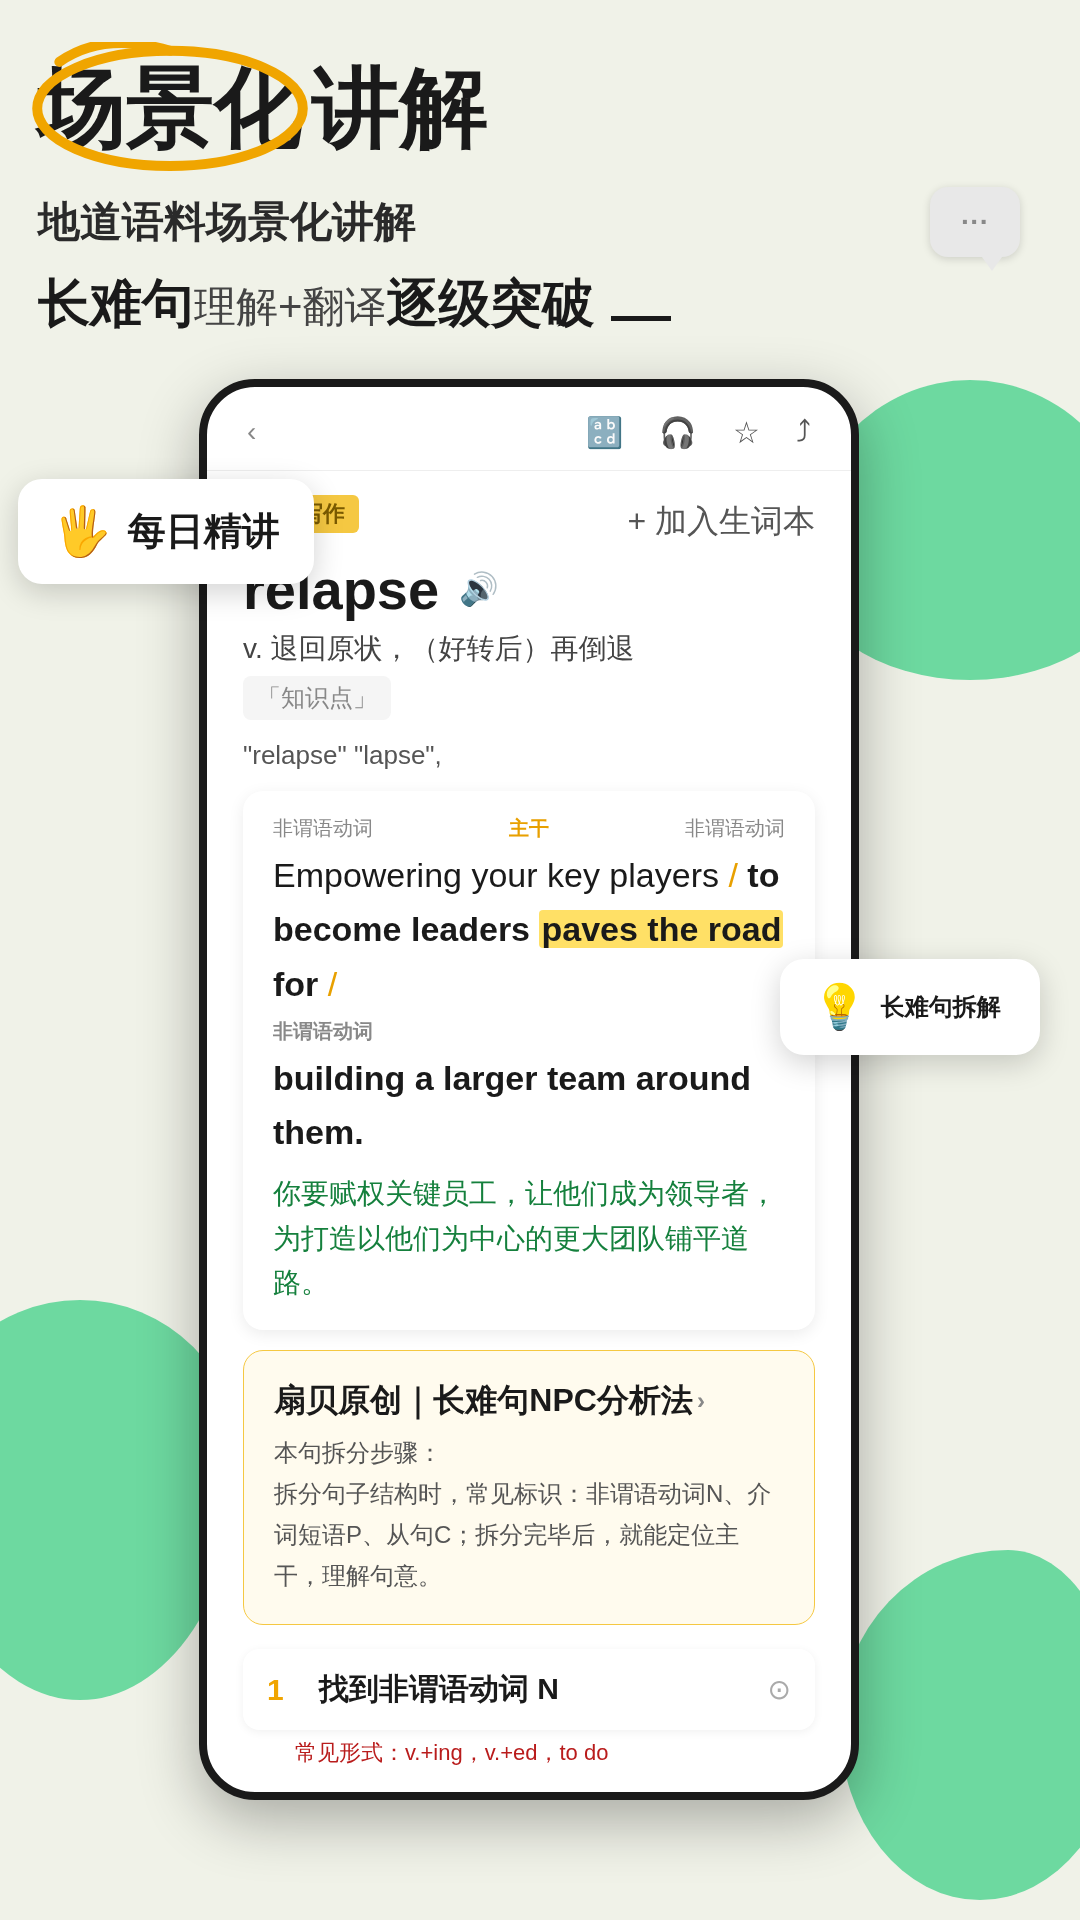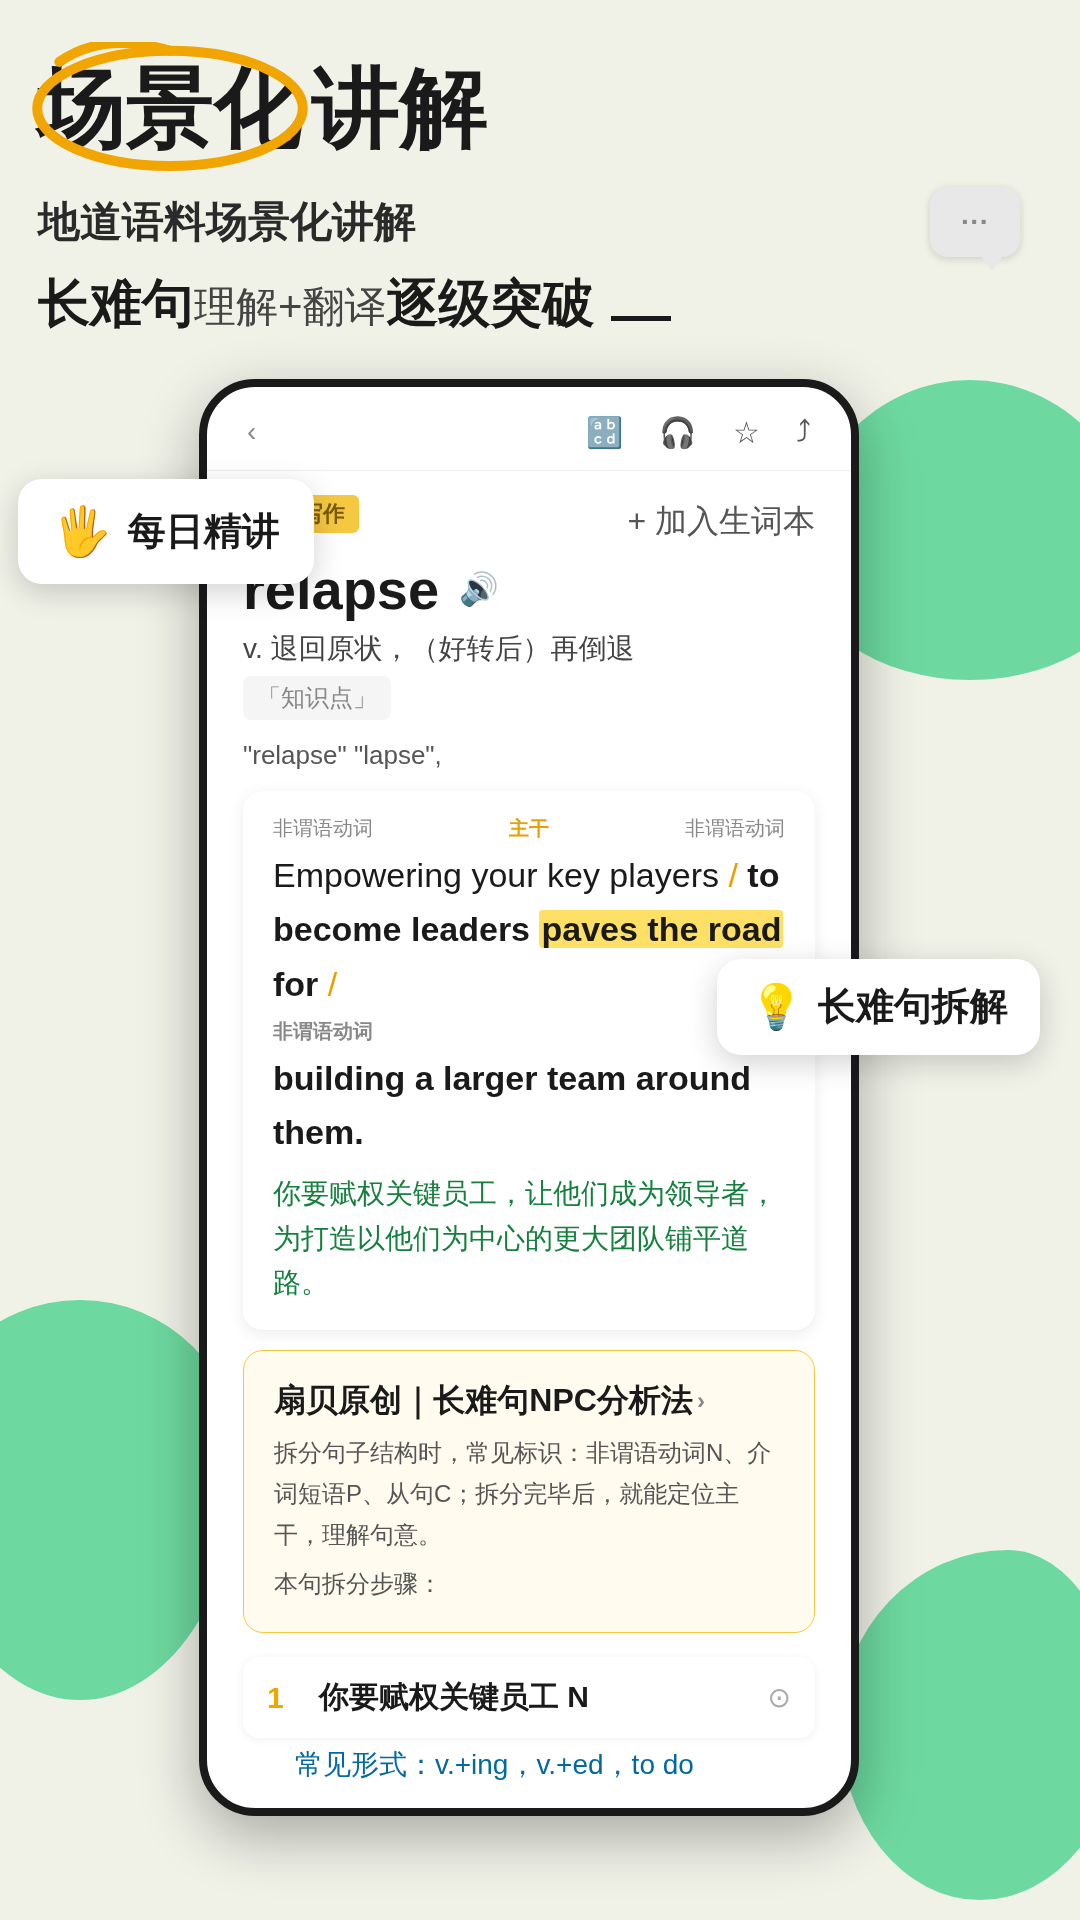--- a/index.html
+++ b/index.html
@@ -333,22 +333,22 @@
       font-size: 30px;
       font-weight: 700;
       color: #1a1a1a;
       flex: 1;
     }
     .step-icon {
       font-size: 28px;
       color: #aaa;
     }
     .step-subtitle {
-      font-size: 28px;
-      color: #0369a1;
+      font-size: 22px;
+      color: #b91c1c;
       margin-top: 8px;
       margin-left: 52px;
     }
 
     
     .floating-card-daily {
       position: absolute;
       top: 100px;
       left: -20px;
       background: #fff;
@@ -381,21 +381,21 @@
       z-index: 5;
       display: flex;
       align-items: center;
       gap: 14px;
       min-width: 260px;
     }
     .floating-card-sentence .icon-bulb {
       font-size: 44px;
     }
     .floating-card-sentence .label {
-      font-size: 38px;
+      font-size: 24px;
       font-weight: 800;
       color: #1a1a1a;
     }
   </style>
 </head>
 <body>
 
 <div class="bg-blob-top-right"></div>
 <div class="bg-blob-bottom-left"></div>
 <div class="bg-blob-bottom-right"></div>
@@ -504,28 +504,28 @@
           <div class="translation-text">你要赋权关键员工，让他们成为领导者，为打造以他们为中心的更大团队铺平道路。</div>
 
         </div>
 
         
         <div class="npc-card">
           <div class="npc-card-title">
             <span>扇贝原创｜长难句NPC分析法</span>
             <span class="arrow-icon">›</span>
           </div>
+          <div class="npc-card-desc" style="margin-top:8px;">本句拆分步骤：</div>
           <div class="npc-card-desc">拆分句子结构时，常见标识：非谓语动词N、介词短语P、从句C；拆分完毕后，就能定位主干，理解句意。</div>
-          <div class="npc-card-desc" style="margin-top:8px;">本句拆分步骤：</div>
         </div>
 
         
         <div class="step-item">
           <span class="step-number">1</span>
-          <span class="step-title">你要赋权关键员工 N</span>
+          <span class="step-title">找到非谓语动词 N</span>
           <span class="step-icon">⊙</span>
         </div>
         <div class="step-subtitle">常见形式：v.+ing，v.+ed，to do</div>
 
       </div>
     </div>
   </div>
 
 </div>
 

